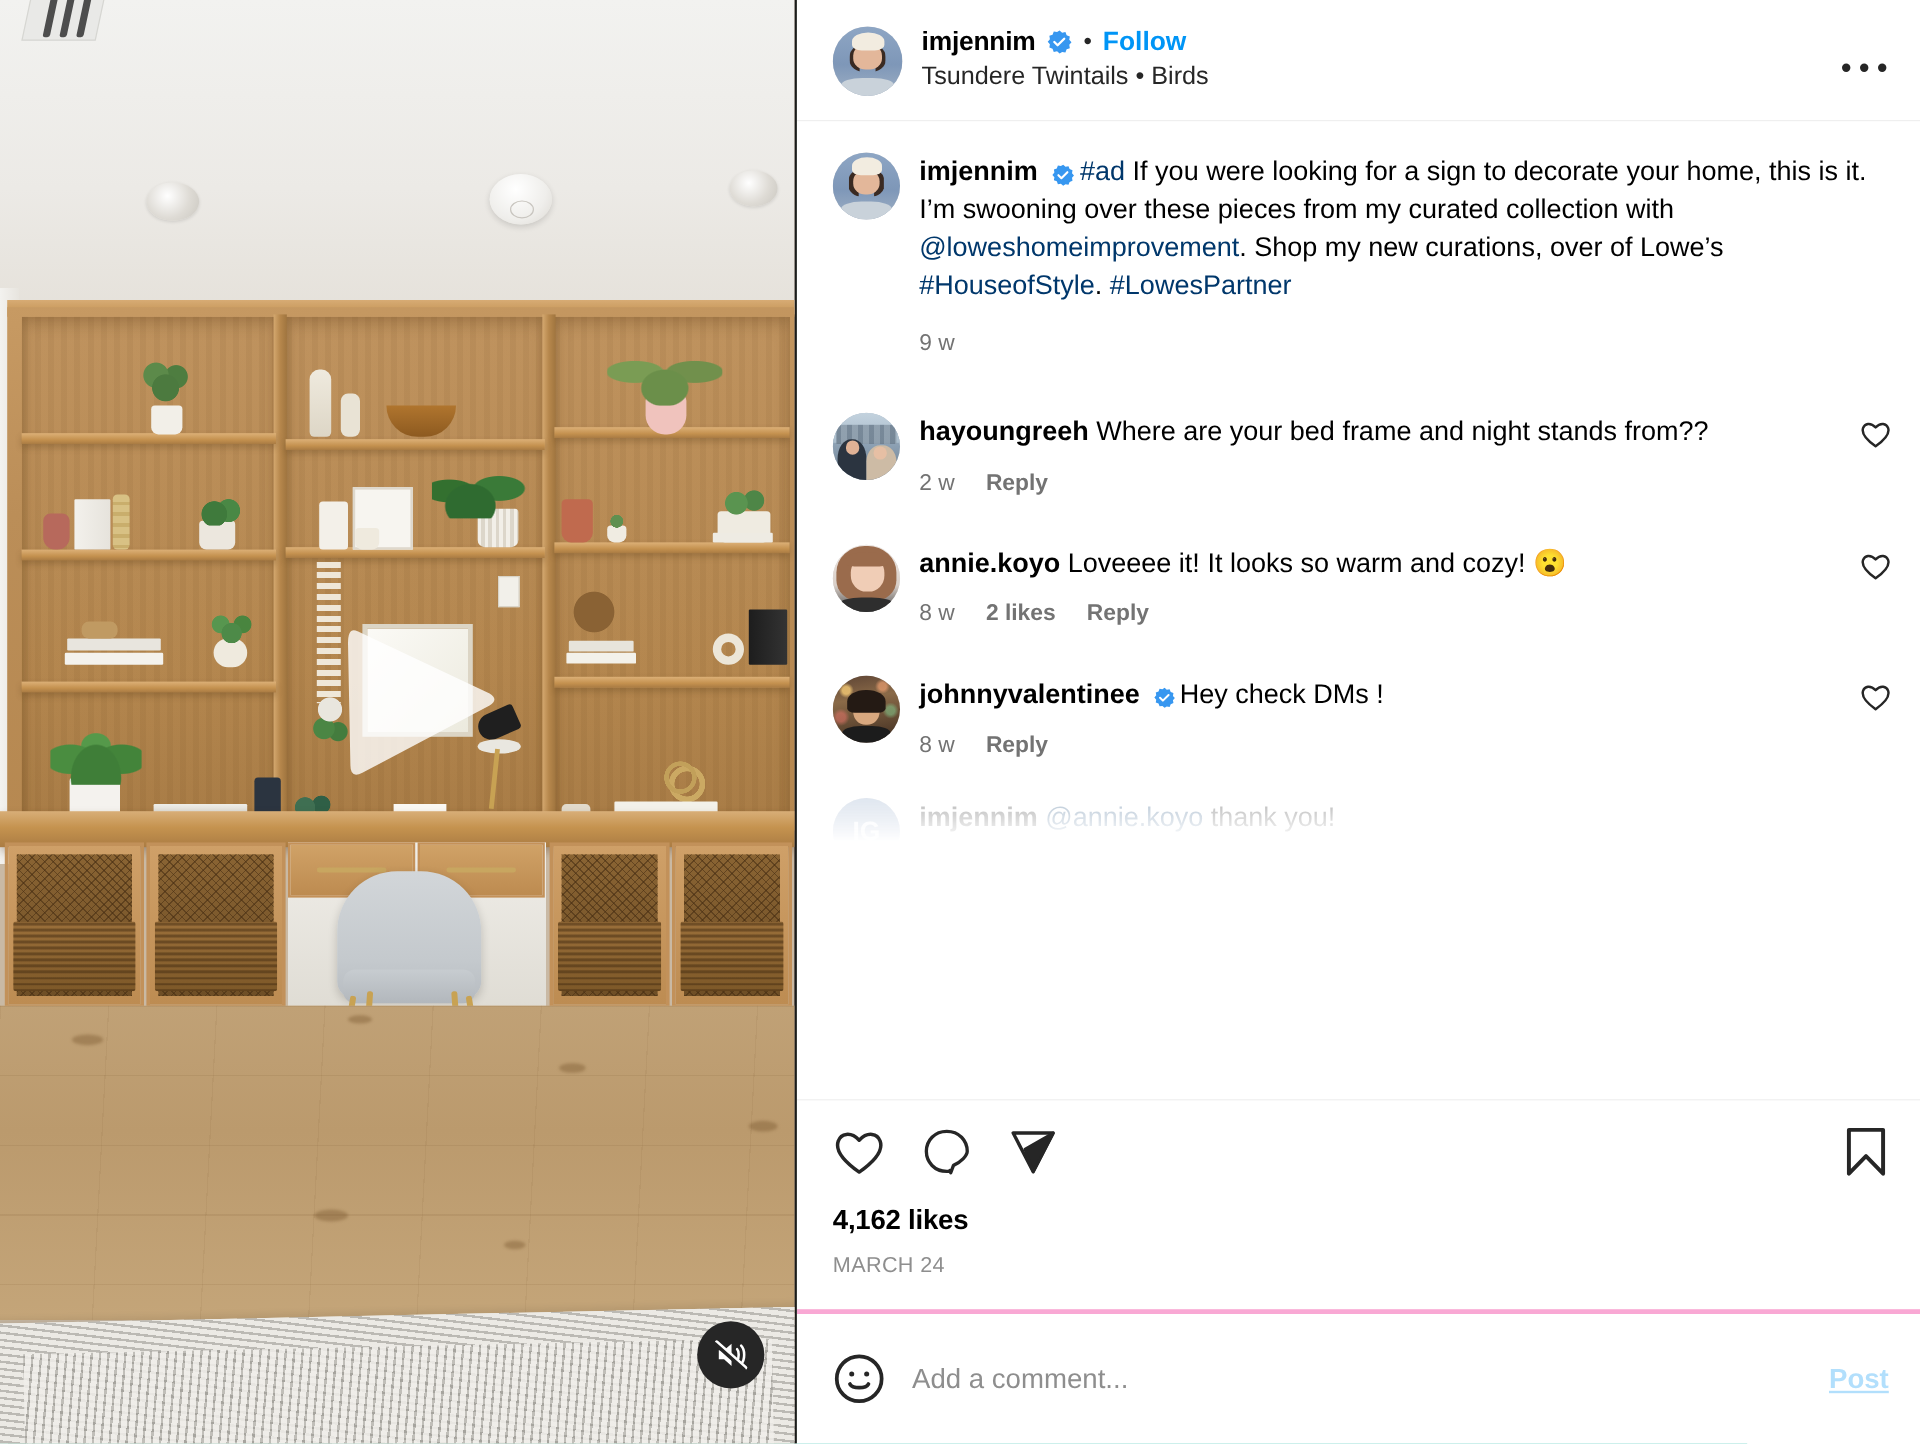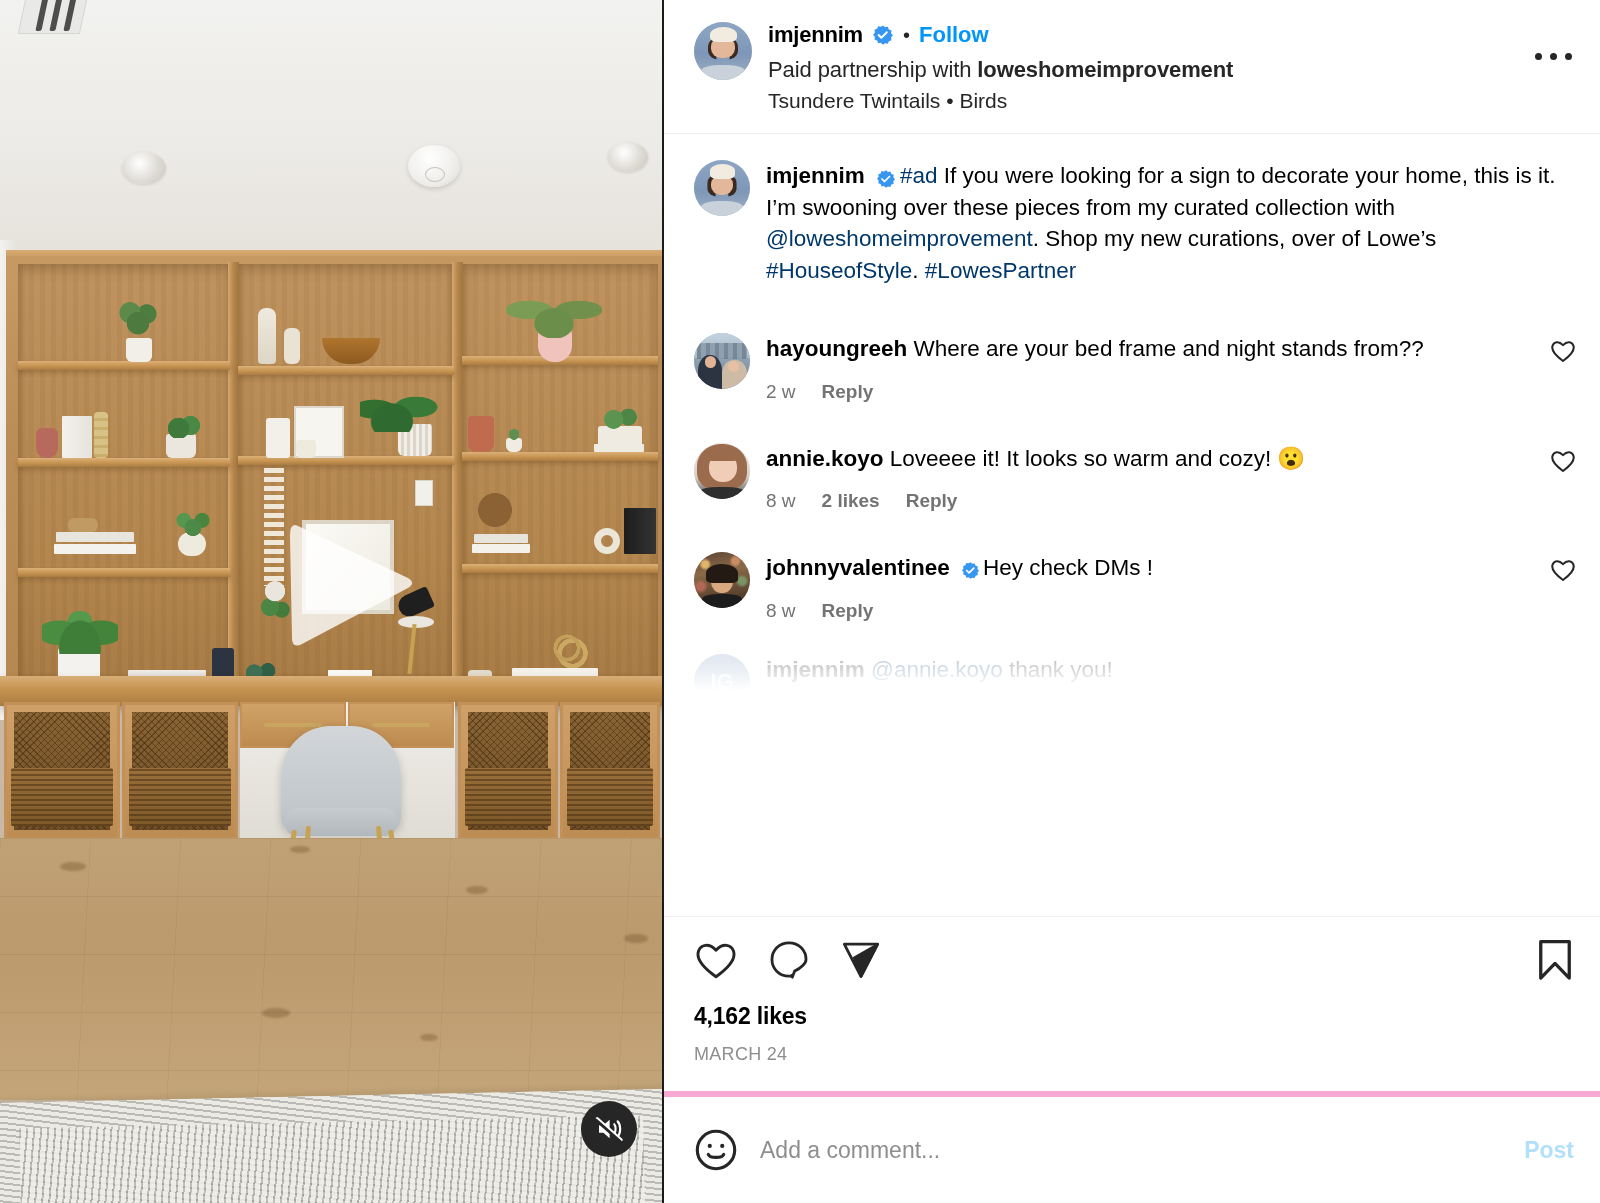--- a/index.html
+++ b/index.html
@@ -228,33 +228,33 @@
     border-top:1px solid #efefef;
     padding: 22px 26px 0 30px;
   }
   .act-row { display:flex; align-items:center; gap:30px; }
   .act-btn { cursor:pointer; background:none; border:0; padding:0; display:flex; }
   .spacer { flex:1; }
   .likes { font-size:23px; font-weight:700; color:#000; margin-top:22px; letter-spacing:-.2px;}
   .date { font-size:18px; color:#8e8e8e; margin-top:14px; letter-spacing:.3px; padding-bottom:26px;}
 
   .addbar {
-    border-top:6px solid #f9a8d4;
+    border-top:4px solid #f9a8d4;
     display:flex; align-items:center; gap:22px;
     padding: 24px 26px 24px 30px; height:112px;
   }
   .emoji-btn { background:none; border:0; cursor:pointer; display:flex; }
   .cmt-input {
     flex:1; border:0; outline:none; font-size:23px; color:#262626;
     font-family:"Liberation Sans", sans-serif; background:transparent;
   }
   .cmt-input::placeholder { color:#8e8e8e; }
   .post-btn {
     background:none; border:0; color:#b2dffc; font-size:23px; font-weight:600;
-    cursor:pointer; font-family:"Liberation Sans", sans-serif;
+    cursor:pointer; font-family:"Liberation Sans", sans-serif;text-decoration:underline;
   }
 
   
   .ava-a { position:absolute; inset:0; background: linear-gradient(180deg,#8ea6c4 0%,#7e97b8 55%,#9fb0c4 100%); }
   .ava-a .hat { position:absolute; left:28%; top:8%; width:46%; height:26%; background:#f2ece0; border-radius:50% 50% 30% 30%; }
   .ava-a .face { position:absolute; left:30%; top:26%; width:40%; height:36%; background:#e3b79a; border-radius:45%; }
   .ava-a .hair { position:absolute; left:24%; top:24%; width:52%; height:42%; background:#3a2a22; border-radius:46% 46% 40% 40%; clip-path: polygon(0 0,100% 0,100% 100%,72% 100%,72% 40%,28% 40%,28% 100%,0 100%); }
   .ava-a .body { position:absolute; left:12%; bottom:0; width:76%; height:26%; background:#c9d2da; border-radius:40% 40% 0 0; }
 
   .ava-b { position:absolute; inset:0; background: linear-gradient(180deg,#b9c8d6 0%,#8ea2b5 45%,#6d7f90 100%); }
@@ -466,23 +466,20 @@
       <div class="hdr-txt">
         <div class="row1">
           <span class="uname">imjennim</span>
           <svg class="badge" width="22" height="22" viewBox="0 0 24 24">
             <path d="M12 1.5l2.3 2.0 3.0-.5 1.1 2.9 2.9 1.1-.5 3.0 2.0 2.3-2.0 2.3.5 3.0-2.9 1.1-1.1 2.9-3.0-.5L12 22.5l-2.3-2.0-3.0.5-1.1-2.9-2.9-1.1.5-3.0L1.2 11.7l2.0-2.3-.5-3.0 2.9-1.1L6.7 2.4l3.0.5z" fill="#3797f0"></path>
             <path d="M7.2 12.0l3.0 3.0 6.0-6.0" stroke="#fff" stroke-width="2.1" fill="none" stroke-linecap="round" stroke-linejoin="round"></path>
           </svg>
           <span class="dot-sep">•</span>
           <span class="follow">Follow</span>
         </div>
-        <div class="paid">
-          <span>Paid partnership with </span><b>loweshomeimprovement</b>
-        </div>
         <div class="audio">Tsundere Twintails • Birds</div>
       </div>
       <div class="more">
         <span></span>
         <span></span>
         <span></span>
       </div>
     </div>
 
     <div class="scroll">
@@ -497,20 +494,21 @@
             </div>
         </div>
         <div class="cmt-body">
           <div class="cmt-text">
             <span class="u">imjennim</span>
             <svg class="badge" width="20" height="20" viewBox="0 0 24 24" style="margin:0 4px -3px 5px;">
               <path d="M12 1.5l2.3 2.0 3.0-.5 1.1 2.9 2.9 1.1-.5 3.0 2.0 2.3-2.0 2.3.5 3.0-2.9 1.1-1.1 2.9-3.0-.5L12 22.5l-2.3-2.0-3.0.5-1.1-2.9-2.9-1.1.5-3.0L1.2 11.7l2.0-2.3-.5-3.0 2.9-1.1L6.7 2.4l3.0.5z" fill="#3797f0"></path>
               <path d="M7.2 12.0l3.0 3.0 6.0-6.0" stroke="#fff" stroke-width="2.1" fill="none" stroke-linecap="round" stroke-linejoin="round"></path>
             </svg><span class="lnk">#ad</span><span> If you were looking for a sign to decorate your home, this is it. I’m swooning over these pieces from my curated collection with </span><span class="lnk">@loweshomeimprovement</span><span>. Shop my new curations, over of Lowe’s </span><span class="lnk">#HouseofStyle</span><span>. </span><span class="lnk">#LowesPartner</span>
           </div>
+          <div class="caption-meta">9 w</div>
         </div>
       </div>
 
       <div class="cmt" style="margin-top:46px;">
         <div class="avatar av-cmt">
           <div class="ava-b">
               <div class="sky"></div>
               <div class="city"></div>
               <div class="m1"></div>
               <div class="m2"></div>

